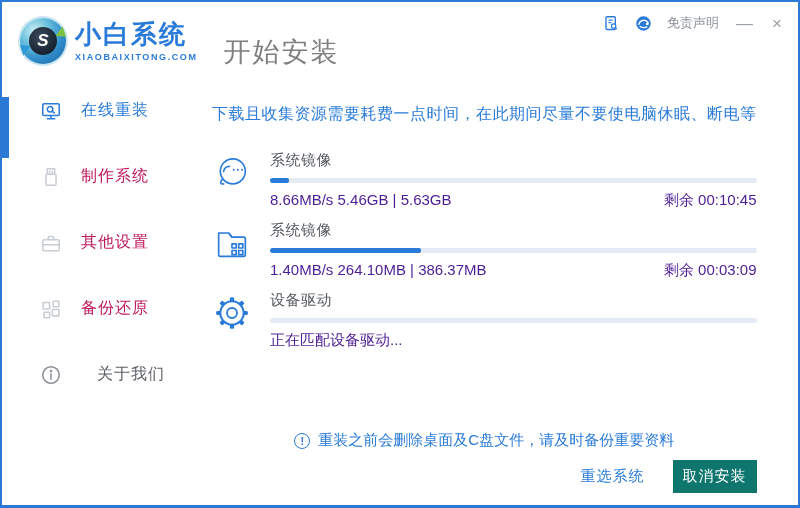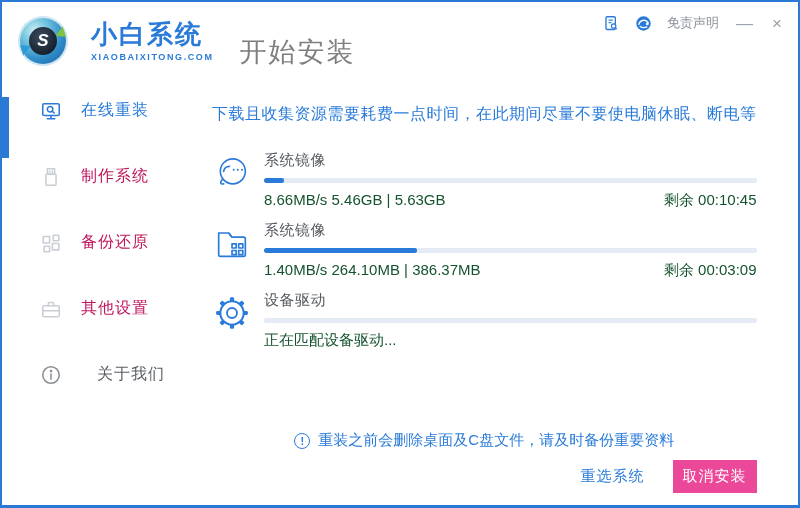--- a/index.html
+++ b/index.html
@@ -27,21 +27,21 @@
   .logo .arrow-green{
     position:absolute; right:-1px; top:10px; width:0; height:0;
     border-left:9px solid #7dc242; border-top:6px solid transparent; border-bottom:6px solid transparent;
     transform:rotate(38deg);
   }
   .logo .arrow-blue{
     position:absolute; left:-1px; bottom:10px; width:0; height:0;
     border-right:9px solid #2f9ad8; border-top:6px solid transparent; border-bottom:6px solid transparent;
     transform:rotate(38deg);
   }
-  .brand-text{ margin-left:25px; margin-top:2px; }
+  .brand-text{ margin-left:9px; margin-top:2px; }
   .brand-name{ color:#2a7bd9; font-size:26px; font-weight:bold; letter-spacing:2px; line-height:1.1; }
   .brand-domain{ color:#2a7bd9; font-size:9px; font-weight:bold; letter-spacing:1.6px; margin-top:3px; }
   .page-title{ margin-left:26px; margin-top:16px; font-size:27px; color:#7f7f7f; letter-spacing:2px; }
 
   .controls{ margin-left:auto; display:flex; align-items:center; gap:15px; margin-top:-4px; }
   .ctl-icon{ width:17px; height:17px; display:block; cursor:pointer; }
   .disclaimer{ font-size:13px; color:#8b919b; cursor:pointer; }
   .win-btn{ font-size:17px; color:#9aa0a8; cursor:pointer; line-height:1; padding:0 2px; }
 
   
@@ -56,39 +56,39 @@
   .side-item.dim .s-label{ color:#be185d; }
   .side-item.dim .s-icon{ color:#c9ced4; }
   .side-item.about .s-label{ color:#5c6066;margin-left:16px; }
   .side-item.about .s-icon{ color:#8a9096; }
 
   .active-indicator{ position:absolute; left:0; top:95px; width:7px; height:61px; background:#2a7ad5; }
 
   .main{ flex:1; display:flex; flex-direction:column; padding:14px 42px 0 10px; }
   .warning{ text-align:right; color:#2a7bd9; font-size:16px; letter-spacing:.5px; margin-bottom:26px; white-space:nowrap; }
 
-  .task{ display:flex; gap:12px; margin-bottom:11px; }
+  .task{ display:flex; gap:18px; margin-bottom:11px; }
   .task-icon{ width:40px; height:40px; color:#2a7bd9; flex-shrink:0; margin-top:2px; }
   .task-icon svg{ width:40px; height:40px; display:block; }
   .task-body{ flex:1; min-width:0; }
   .task-title{ font-size:15px; color:#555a60; margin-bottom:8px; letter-spacing:.5px; }
   .bar{ height:5px; background:#e4ebf4; border-radius:2px; overflow:hidden; }
   .fill{ height:100%; background:#2a7bd9; border-radius:2px; width:0; }
-  .task-stats{ display:flex; justify-content:space-between; font-size:15px; color:#14532d; margin-top:8px; }
+  .task-stats{ display:flex; justify-content:space-between; font-size:15px; color:#4c1d95; margin-top:8px; }
 
   .notice{ margin-top:70px; display:flex; justify-content:center; align-items:center; gap:8px; color:#2a7bd9; font-size:15px; }
   .notice-icon{
     width:16px; height:16px; border:1px solid #2a7bd9; border-radius:50%;
     font-size:11px; line-height:14px; text-align:center; flex-shrink:0; font-weight:bold;
   }
 
   .footer{ margin-top:auto; display:flex; justify-content:flex-end; gap:28px; padding-bottom:12px; }
   .reselect-btn{ background:none; border:none; color:#2a7bd9; font-size:15px; letter-spacing:1px; cursor:pointer; font-family:inherit; }
   .cancel-btn{
-    background:#ec4899; color:#fff; border:none; width:84px; height:33px;
+    background:#0f766e; color:#fff; border:none; width:84px; height:33px;
     font-size:15px; letter-spacing:1px; cursor:pointer; font-family:inherit;
   }
 </style>
 </head>
 <body>
 
 <div class="window">
 
   <div class="header">
     <div class="logo">
@@ -143,36 +143,36 @@
         <svg class="s-icon" viewBox="0 0 24 24" fill="none" stroke="currentColor" stroke-width="1.7" stroke-linecap="round" stroke-linejoin="round">
           <rect x="8" y="3" width="8" height="6"></rect>
           <rect x="6.5" y="9" width="11" height="12" rx="1.2"></rect>
           <line x1="10.5" y1="5.5" x2="10.5" y2="7"></line>
           <line x1="13.5" y1="5.5" x2="13.5" y2="7"></line>
         </svg>
         <span class="s-label">制作系统</span>
       </div>
 
       <div class="side-item dim">
+        <svg class="s-icon" viewBox="0 0 24 24" fill="none" stroke="currentColor" stroke-width="1.7" stroke-linecap="round" stroke-linejoin="round">
+          <rect x="3" y="8.5" width="18" height="12" rx="1.5"></rect>
+          <path d="M9 8.5 V6.5 a1.5 1.5 0 0 1 1.5 -1.5 h3 a1.5 1.5 0 0 1 1.5 1.5 V8.5"></path>
+          <line x1="3" y1="14" x2="21" y2="14"></line>
+        </svg>
+        <span class="s-label">其他设置</span>
+      </div>
+
+      <div class="side-item dim">
         <svg class="s-icon" viewBox="0 0 24 24" fill="none" stroke="currentColor" stroke-width="1.7" stroke-linejoin="round">
           <rect x="3.5" y="5" width="7" height="7"></rect>
           <rect x="14.5" y="3.5" width="6" height="6"></rect>
           <rect x="4.5" y="15.5" width="6" height="6"></rect>
           <rect x="13.5" y="12.5" width="7" height="7"></rect>
         </svg>
         <span class="s-label">备份还原</span>
-      </div>
-
-      <div class="side-item dim">
-        <svg class="s-icon" viewBox="0 0 24 24" fill="none" stroke="currentColor" stroke-width="1.7" stroke-linecap="round" stroke-linejoin="round">
-          <rect x="3" y="8.5" width="18" height="12" rx="1.5"></rect>
-          <path d="M9 8.5 V6.5 a1.5 1.5 0 0 1 1.5 -1.5 h3 a1.5 1.5 0 0 1 1.5 1.5 V8.5"></path>
-          <line x1="3" y1="14" x2="21" y2="14"></line>
-        </svg>
-        <span class="s-label">其他设置</span>
       </div>
 
       <div class="side-item about">
         <svg class="s-icon" viewBox="0 0 24 24" fill="none" stroke="currentColor" stroke-width="1.7" stroke-linecap="round">
           <circle cx="12" cy="12" r="9"></circle>
           <line x1="12" y1="11" x2="12" y2="16.5"></line>
           <circle cx="12" cy="7.8" r="0.6" fill="currentColor"></circle>
         </svg>
         <span class="s-label">关于我们</span>
       </div>

